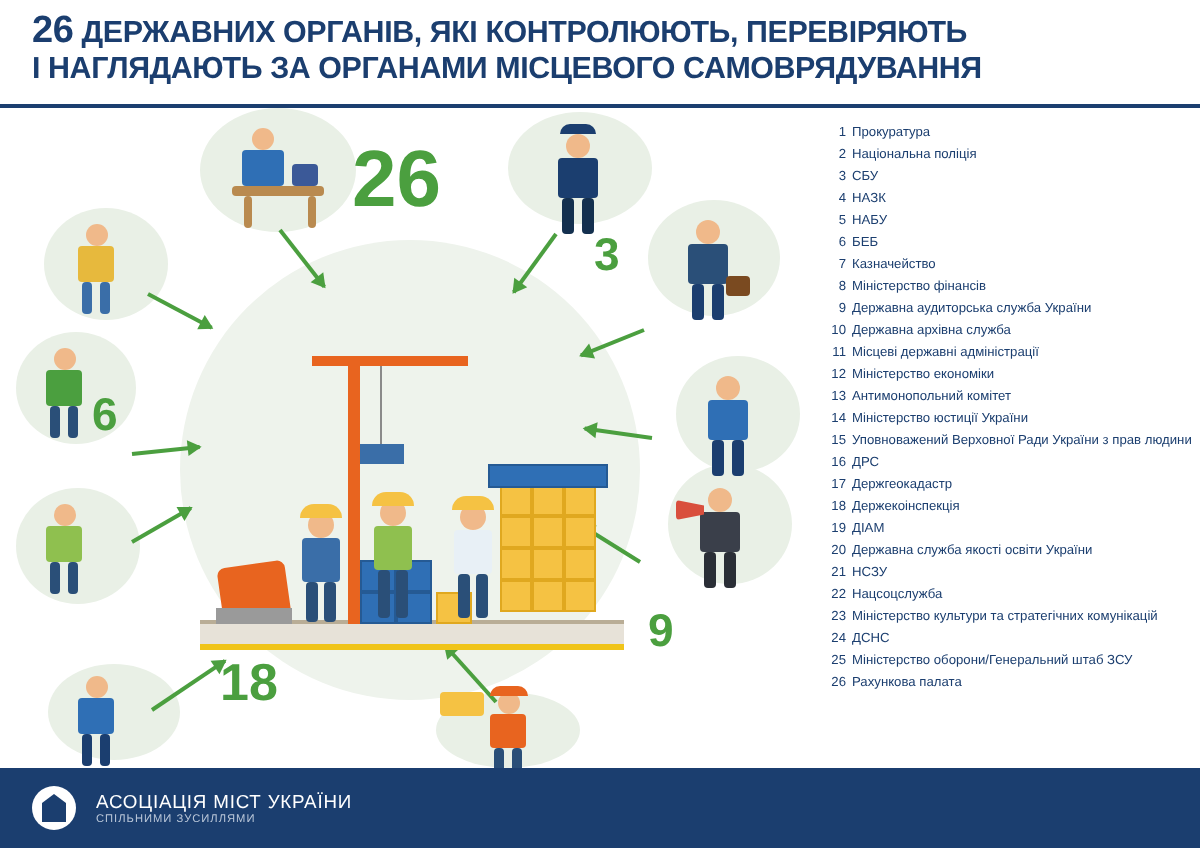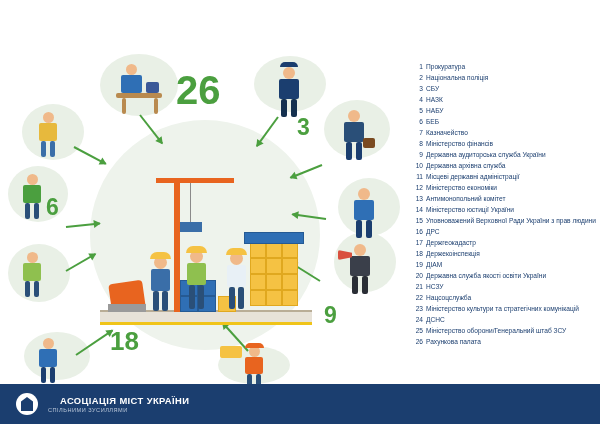--- a/index.html
+++ b/index.html
@@ -150,25 +150,25 @@
     position: absolute;
     left: 5px;
     top: 4px;
     width: 12px;
     height: 14px;
     background: #1b3e6f;
     clip-path: polygon(50% 0%, 100% 32%, 100% 100%, 0% 100%, 0% 32%);
   }
   .footer-title {
     position: absolute;
-    left: 60px;
+    left: 48px;
     top: 11px;
     color: #ffffff;
     font-size: 9.4px;
-    font-weight: bold;
+    font-weight: normal;
     letter-spacing: 0.4px;
   }
   .footer-sub {
     position: absolute;
     left: 48px;
     top: 23px;
     color: #b9c6d8;
     font-size: 5.6px;
     letter-spacing: 0.5px;
   }
@@ -257,20 +257,27 @@
     background: #9a9a9a;
   }
 
   .list-wrap-2line { line-height: 9.4px; }
 </style>
 </head>
 <body>
 
 <div id="page">
 
+  <div class="header">
+    <div class="header-line header-line1">
+      <span class="big26">26</span>
+      <span>ДЕРЖАВНИХ ОРГАНІВ, ЯКІ КОНТРОЛЮЮТЬ, ПЕРЕВІРЯЮТЬ</span>
+    </div>
+    <div class="header-line header-line2">І НАГЛЯДАЮТЬ ЗА ОРГАНАМИ МІСЦЕВОГО САМОВРЯДУВАННЯ</div>
+  </div>
 
   <div class="illus">
 
     <div class="center-circle"></div>
 
     <div class="blob" style="left:96px; top:0px; width:78px; height:62px;"></div>
     <div class="blob" style="left:250px; top:2px; width:72px; height:56px;"></div>
     <div class="blob" style="left:320px; top:46px; width:66px; height:58px;"></div>
     <div class="blob" style="left:18px; top:50px; width:62px; height:56px;"></div>
     <div class="blob" style="left:4px; top:112px; width:60px; height:56px;"></div>

